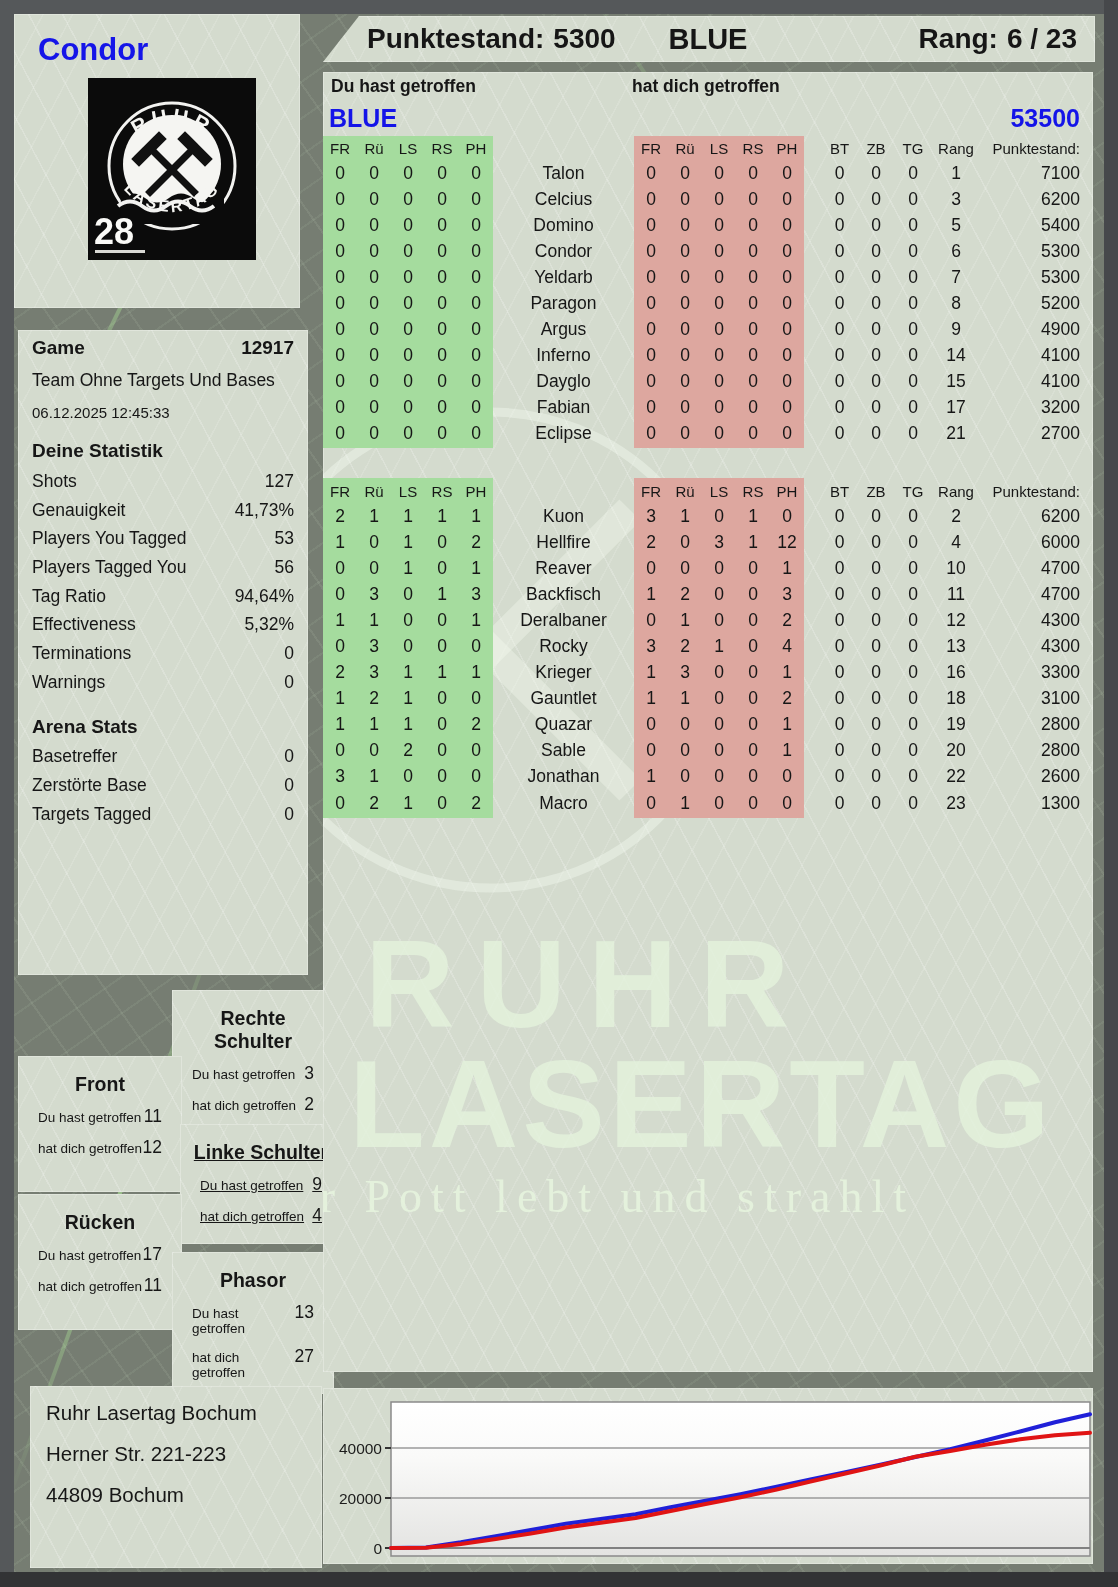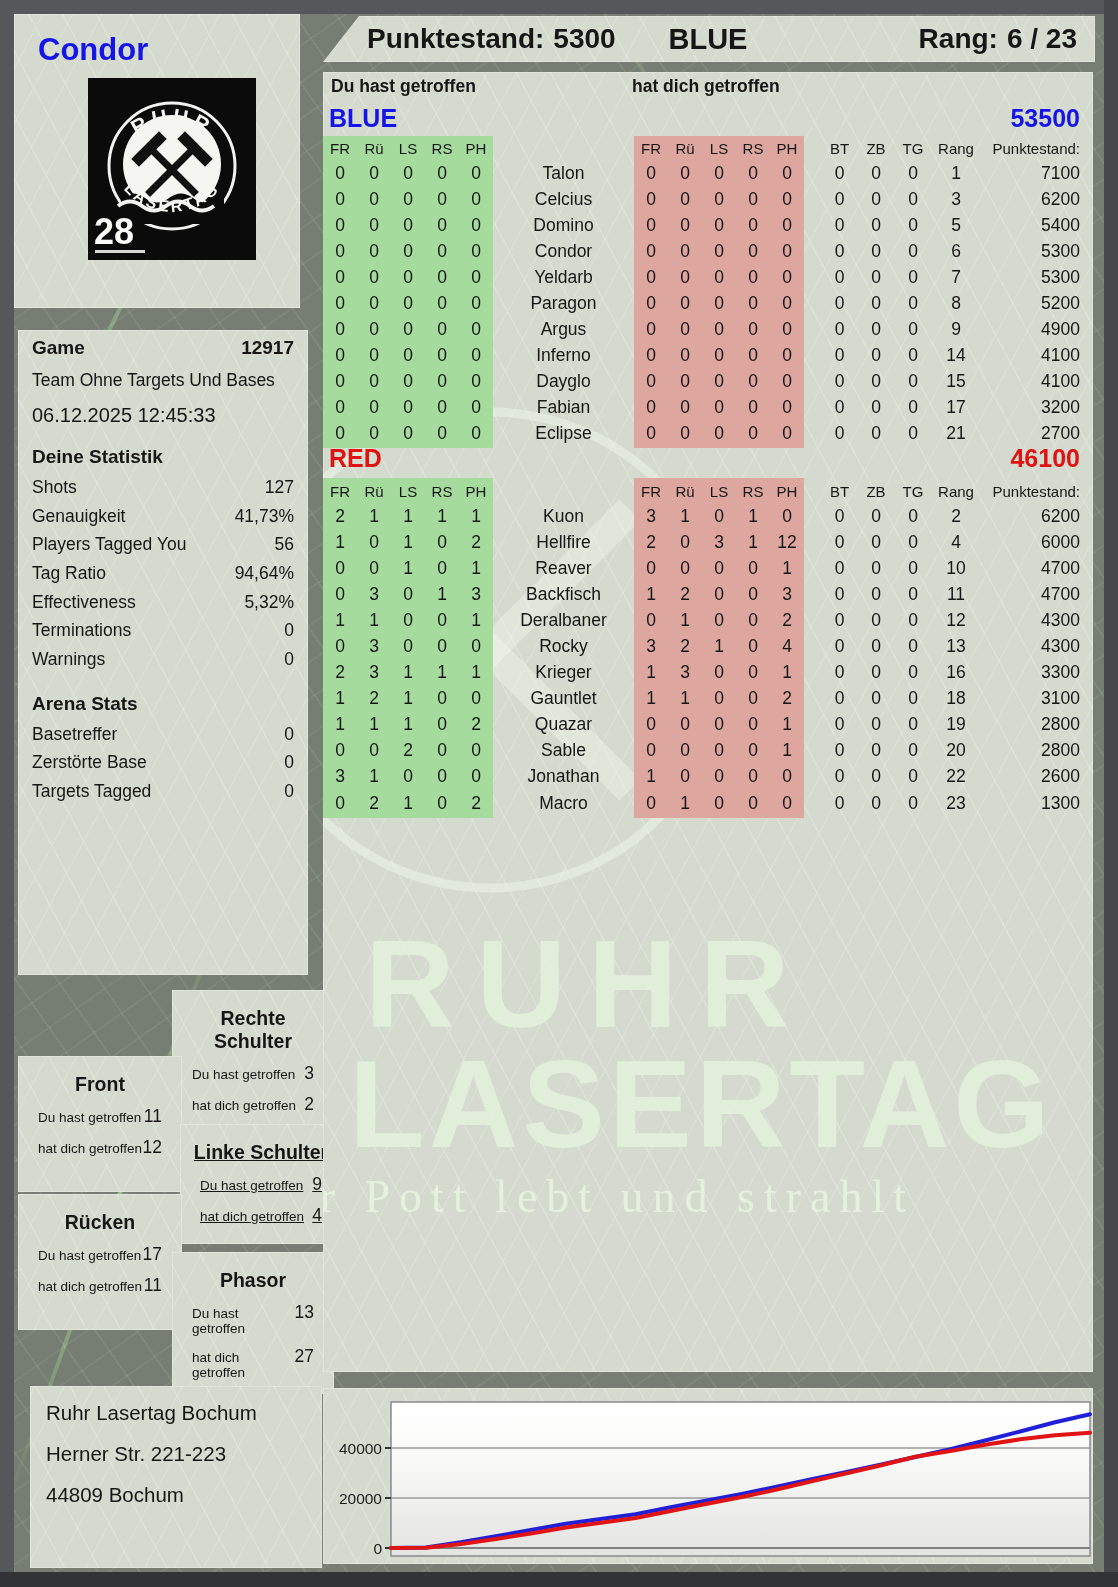--- a/index.html
+++ b/index.html
@@ -33,21 +33,21 @@
 
   
   #player-panel{left:14px;top:14px;width:286px;height:294px;}
   #player-name{position:absolute;left:24px;top:18px;font-size:31px;font-weight:bold;color:#1515e8;}
   #logo{position:absolute;left:74px;top:64px;}
 
   #game-panel{left:18px;top:330px;width:290px;height:645px;padding:0;}
   .gp-inner{position:absolute;left:14px;right:14px;top:0;}
   .game-head{display:flex;justify-content:space-between;font-size:19px;font-weight:bold;margin-top:7px;}
   .game-mode{font-size:17.5px;margin-top:11px;}
-  .game-date{font-size:20px;margin-top:13px;}
+  .game-date{font-size:15px;margin-top:13px;}
   .sec-title{font-size:19px;font-weight:bold;margin-top:19px;margin-bottom:5px;}
   .sec-title.arena{}
   .statrow{display:flex;justify-content:space-between;align-items:center;height:28.7px;font-size:17.5px;}
 
   .zone{padding:12px;}
   .zone-title{text-align:center;font-size:19.5px;font-weight:bold;margin-top:5px;}
   .zone-row{display:flex;justify-content:space-between;align-items:baseline;margin:10px 8px 0 8px;}
   .zone-row .zl{font-size:13.5px;}
   .zone-row .zv{font-size:17.5px;}
 
@@ -148,20 +148,24 @@
       <div id="stat-list">
           <div class="statrow">
             <span>Shots</span>
             <span>127</span>
           </div>
           <div class="statrow">
             <span>Genauigkeit</span>
             <span>41,73%</span>
           </div>
           <div class="statrow">
+            <span>Players You Tagged</span>
+            <span>53</span>
+          </div>
+          <div class="statrow">
             <span>Players Tagged You</span>
             <span>56</span>
           </div>
           <div class="statrow">
             <span>Tag Ratio</span>
             <span>94,64%</span>
           </div>
           <div class="statrow">
             <span>Effectiveness</span>
             <span>5,32%</span>
@@ -506,24 +510,20 @@
             <span>0</span>
             <span>0</span>
             <span>21</span>
             <span class="cell-right">2700</span>
           </div>
         </div>
       </div>
     <div class="ttable" id="team1">
         <div class="bgblock" style="left: 0px; top: 406px; height: 340px; background: rgb(165, 220, 158);"></div>
         <div class="bgblock" style="left: 311px; top: 406px; height: 340px; background: rgb(221, 167, 159);"></div>
-        <div class="team-line" style="top: 372px;">
-          <span class="tname" style="color: rgb(224, 18, 18);">RED</span>
-          <span class="ttotal" style="color: rgb(224, 18, 18);">46100</span>
-        </div>
         <div class="thead tgrid" style="top: 407px;">
           <span>FR</span>
           <span>Rü</span>
           <span>LS</span>
           <span>RS</span>
           <span>PH</span>
           <span></span>
           <span>FR</span>
           <span>Rü</span>
           <span>LS</span>

